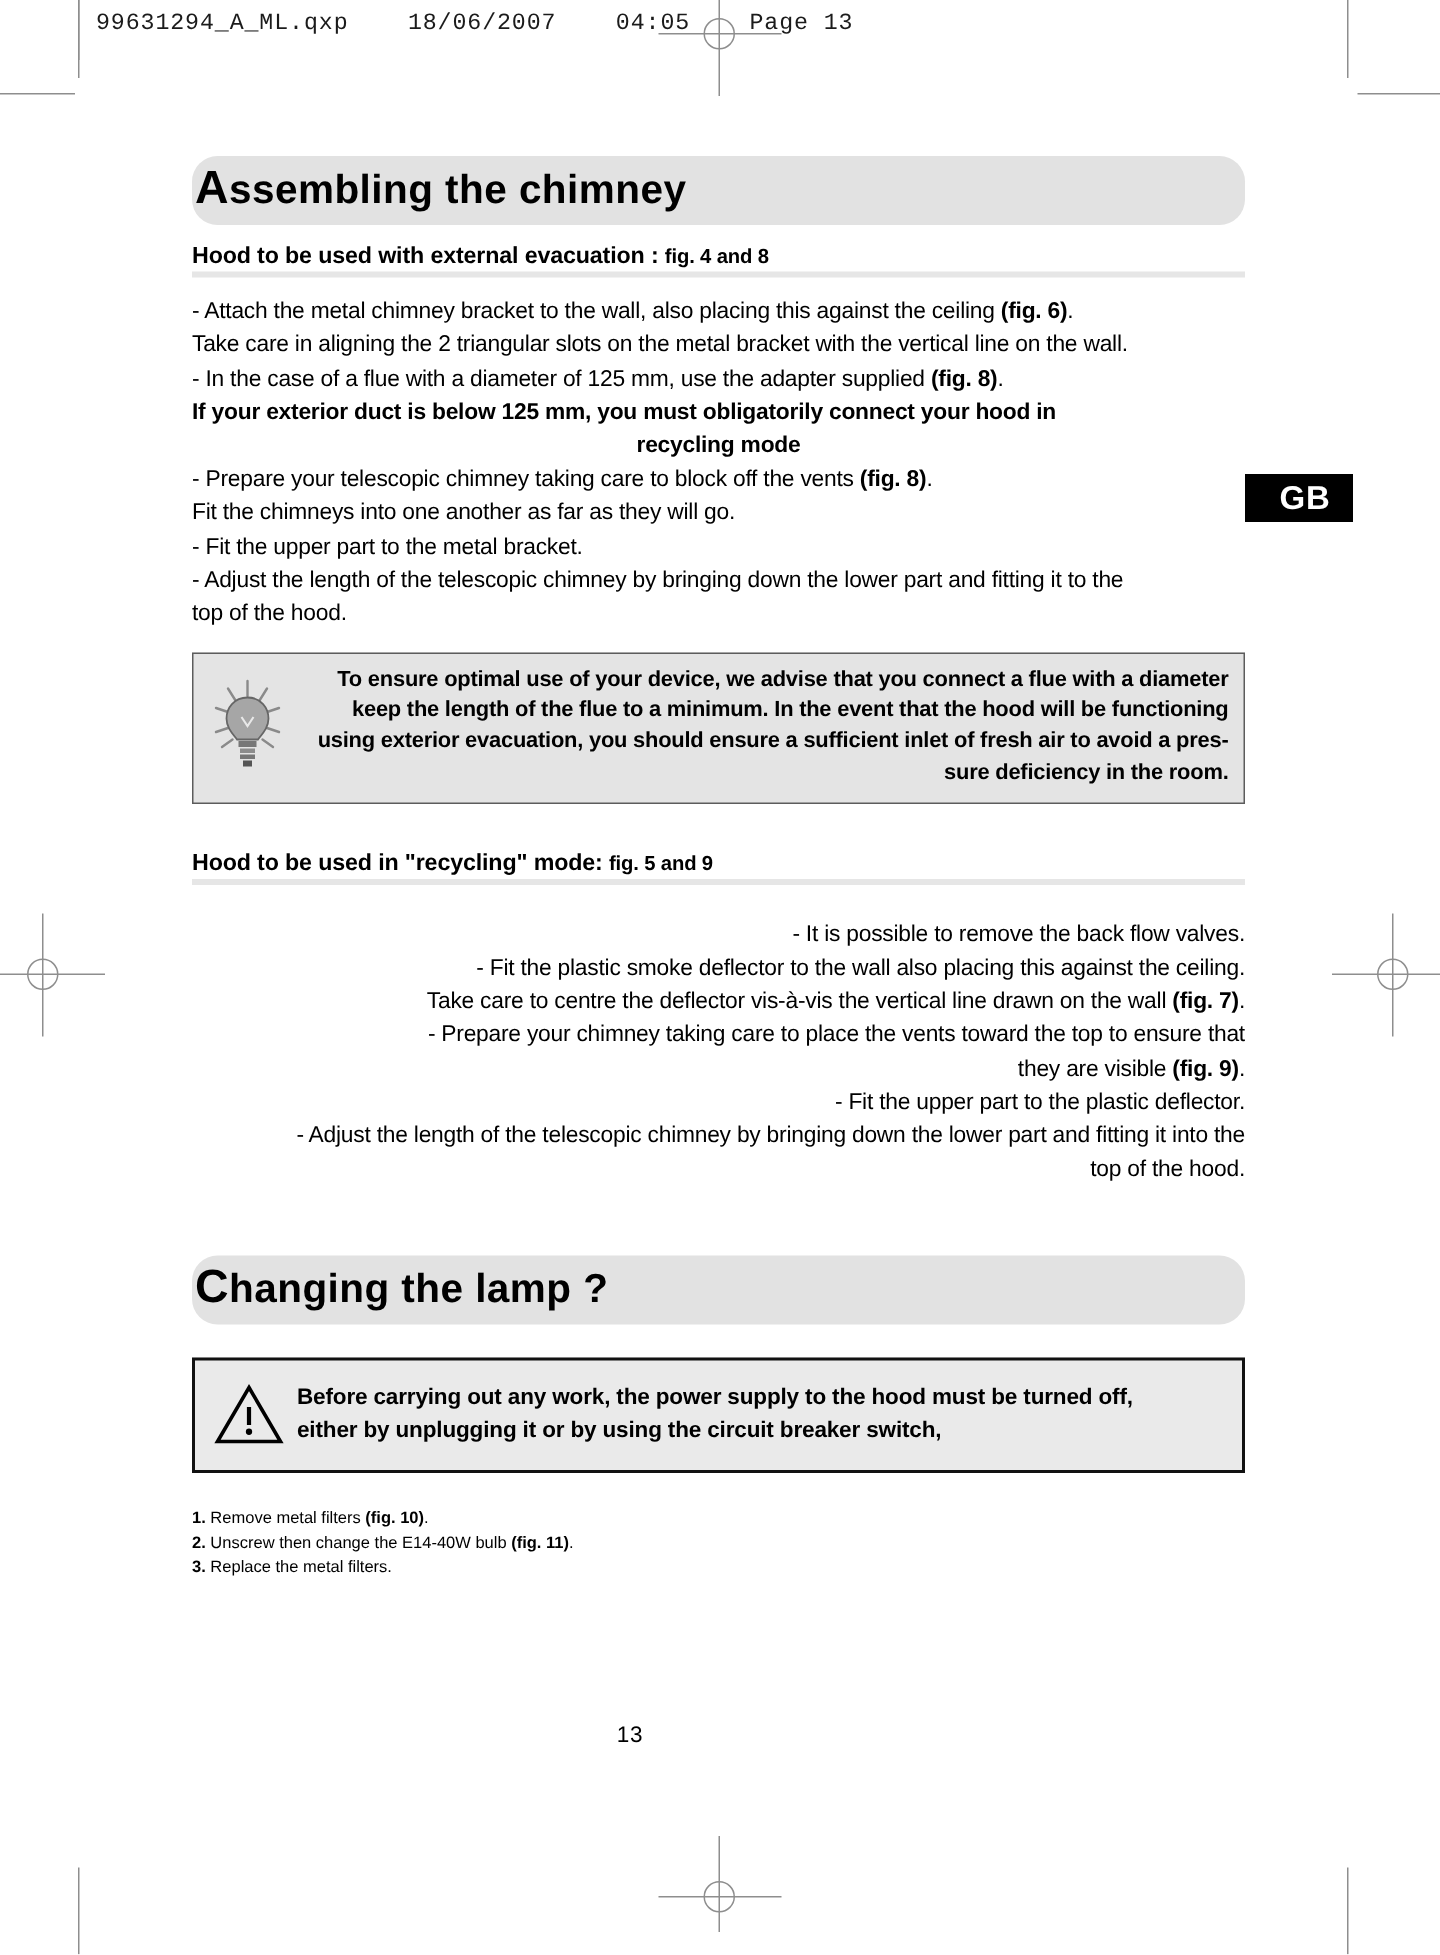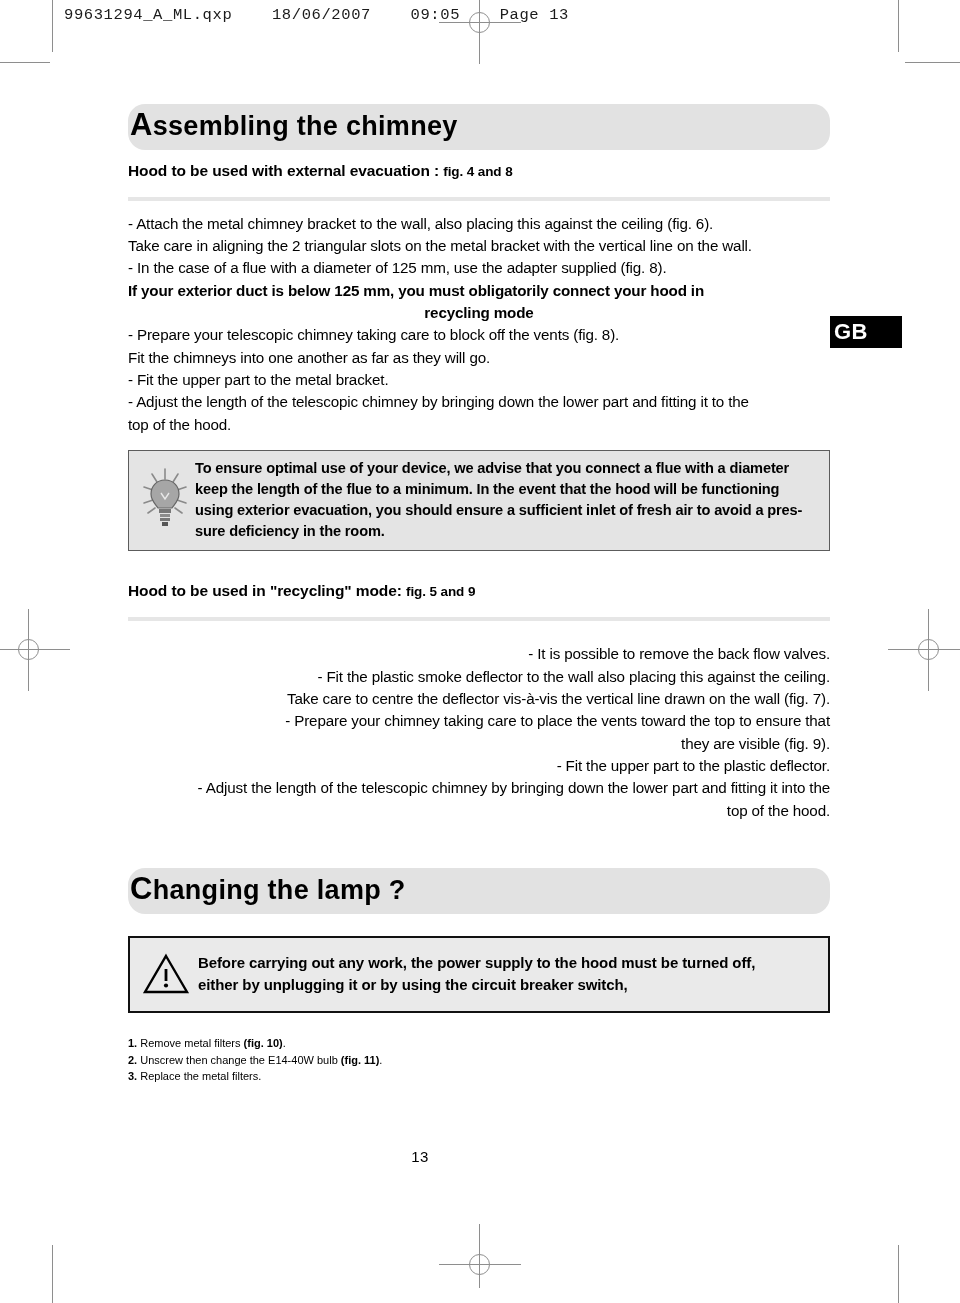--- a/index.html
+++ b/index.html
@@ -91,38 +91,38 @@
   }
   .section-title .cap {
     font-size: 31px;
   }
 
   
   .sub-head {
     font-size: 15.5px;
     font-weight: bold;
     margin-top: 11px;
-    padding-bottom: 16px;
+    padding-bottom: 1px;
     border-bottom: 4px solid #e6e6e6;
     line-height: 1.25;
     letter-spacing: -0.1px;
   }
   .sub-head .small {
     font-size: 13.5px;
   }
 
   
   .body-text {
     font-size: 15.2px;
     line-height: 1.47;
     letter-spacing: -0.15px;
   }
   .para { margin-top: 12px; }
   .line { white-space: normal; }
-  .b { font-weight: normal; }
+  .b { font-weight: bold; }
   .just {
     text-align: justify;
     font-weight: bold;
   }
   .just-last { text-align: center; font-weight: bold; }
 
   
   .tip-box {
     position: relative;
     margin-top: 14px;
@@ -130,21 +130,21 @@
     border: 1px solid #5c5c5c;
     box-sizing: border-box;
     padding: 7px 10px 9px 66px;
     min-height: 98px;
   }
   .tip-text {
     font-size: 14.6px;
     font-weight: bold;
     line-height: 1.43;
     letter-spacing: -0.15px;
-    text-align: left;
+    text-align: right;
   }
   .bulb-icon {
     position: absolute;
     left: 10px;
     top: 12px;
     width: 52px;
     height: 74px;
   }
 
   
@@ -176,21 +176,21 @@
     position: absolute;
     left: 830px;
     top: 316px;
     width: 72px;
     height: 32px;
     background: #000000;
     color: #ffffff;
     font-size: 22px;
     font-weight: bold;
     line-height: 32px;
-    padding-left: 4px;
+    padding-left: 23px;
     box-sizing: border-box;
     letter-spacing: 0.5px;
   }
 
   
   .num-list {
     margin-top: 22px;
     font-size: 11px;
     line-height: 1.52;
     letter-spacing: 0px;
@@ -239,21 +239,21 @@
     <div class="vbar"></div>
       <div class="hbar"></div>
       <div class="ring"></div>
   </div>
   <div class="reg-mark clip-bottom" style="left:457px; top:1242px;">
     <div class="vbar"></div>
       <div class="hbar"></div>
       <div class="ring"></div>
   </div>
 
-  <div class="slug">99631294_A_ML.qxp    18/06/2007    09:05    Page 13</div>
+  <div class="slug">99631294_A_ML.qxp    18/06/2007    04:05    Page 13</div>
 
   <div class="gb-tab">GB</div>
 
   <div class="content">
 
     <div class="section-title">
       <span class="cap">A</span><span>ssembling the chimney</span>
     </div>
 
     <div class="sub-head">

